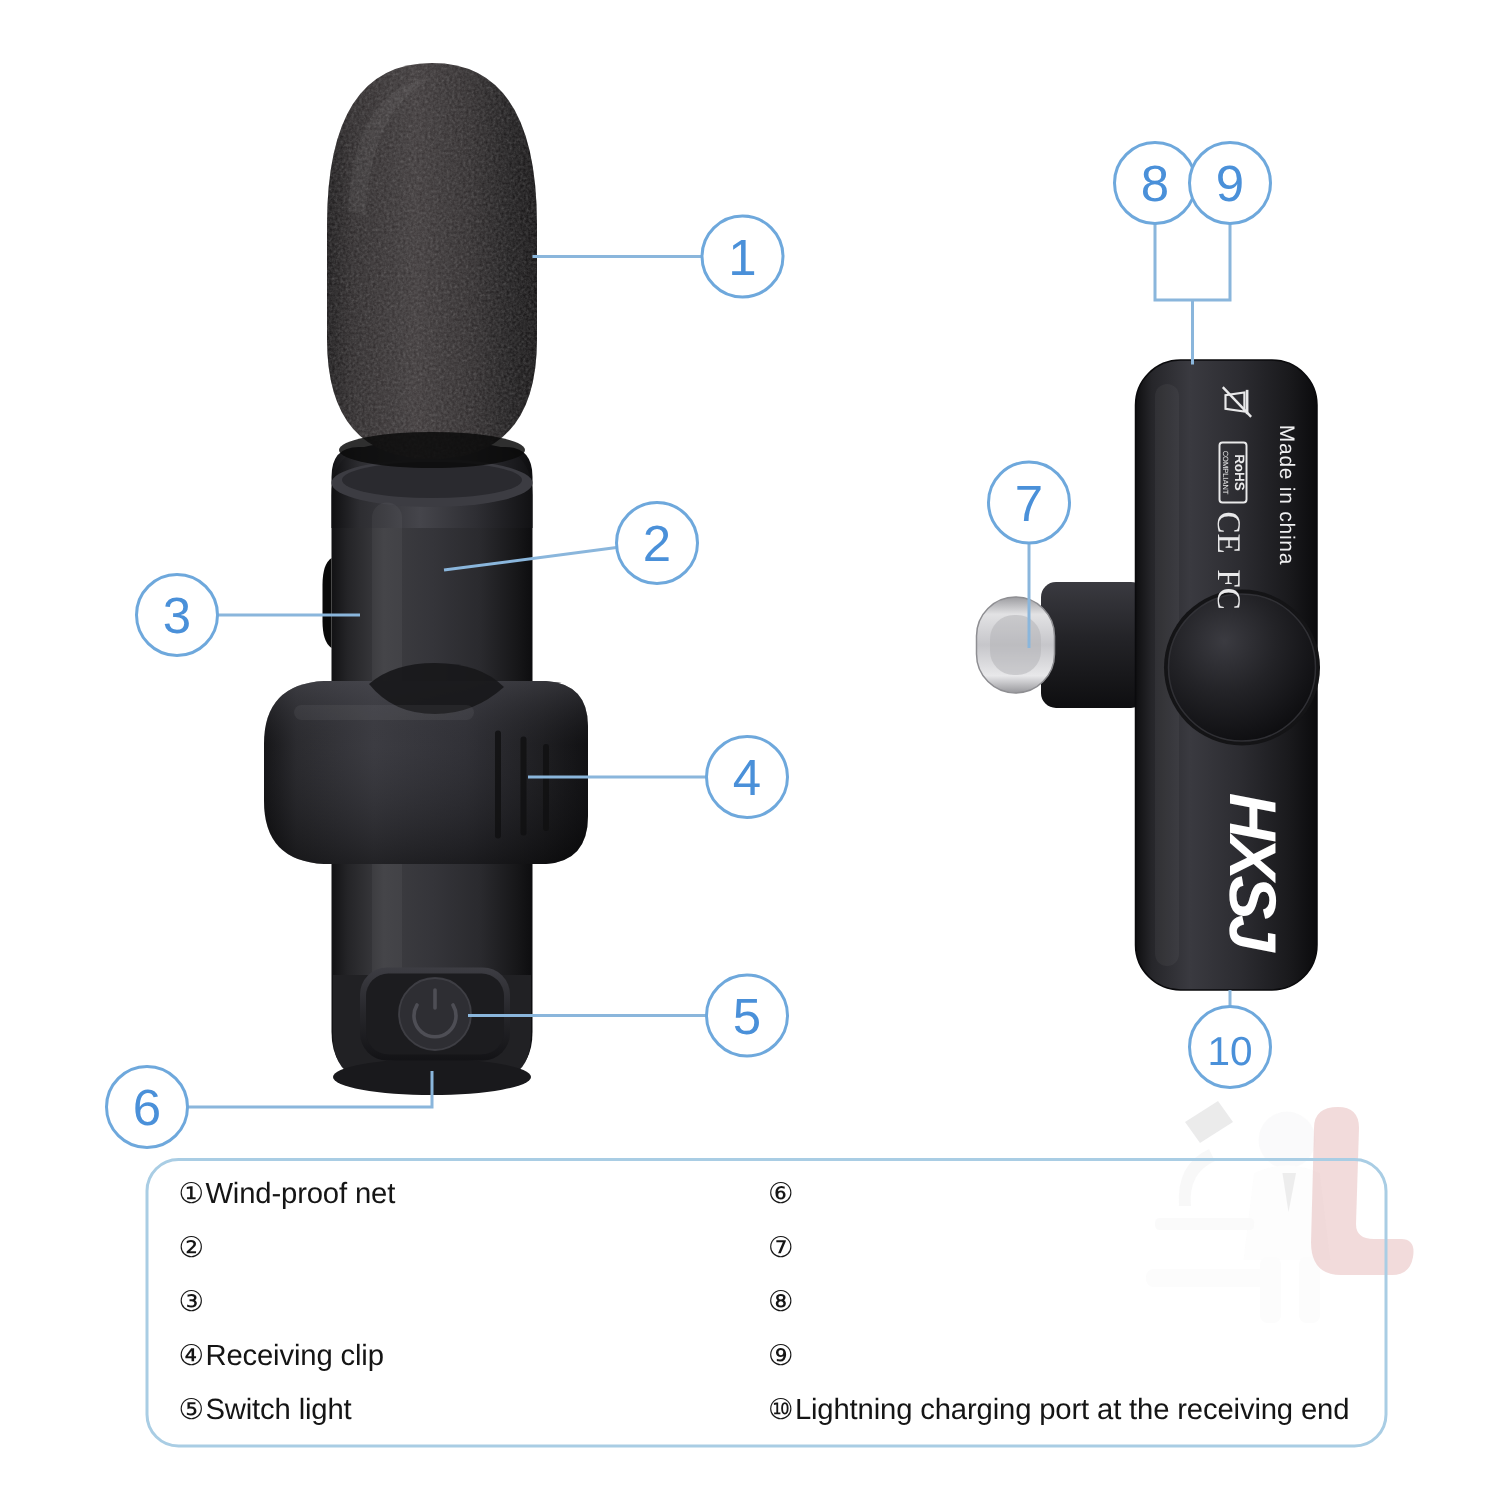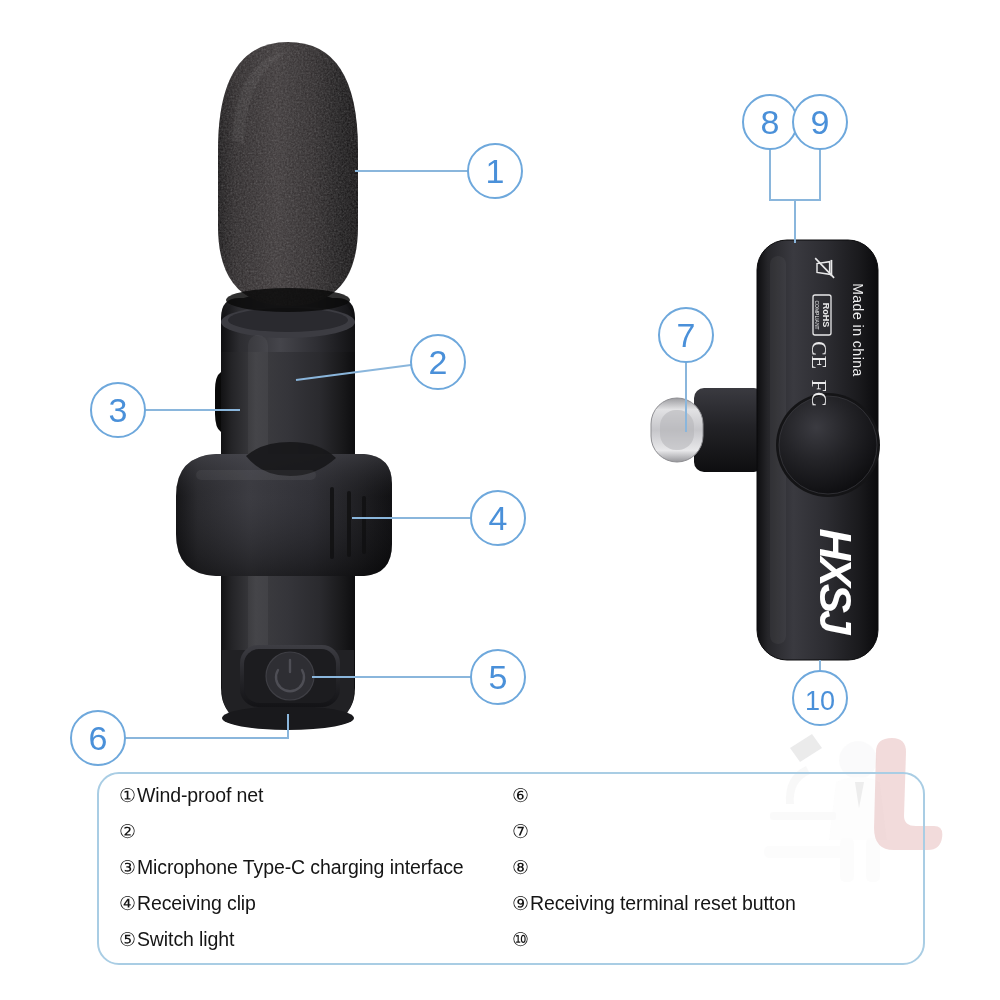--- a/index.html
+++ b/index.html
@@ -339,21 +339,20 @@
     <div class="legend-col" id="legend-col-left">
         <div class="legend-item">
           <span class="legend-num">①</span>
           <span>Wind-proof net</span>
         </div>
         <div class="legend-item">
           <span class="legend-num">②</span>
         </div>
         <div class="legend-item">
           <span class="legend-num">③</span>
-          <span>Microphone Type-C charging interface</span>
         </div>
         <div class="legend-item">
           <span class="legend-num">④</span>
           <span>Receiving clip</span>
         </div>
         <div class="legend-item">
           <span class="legend-num">⑤</span>
           <span>Switch light</span>
         </div>
       </div>
@@ -362,21 +361,21 @@
           <span class="legend-num">⑥</span>
         </div>
         <div class="legend-item">
           <span class="legend-num">⑦</span>
         </div>
         <div class="legend-item">
           <span class="legend-num">⑧</span>
         </div>
         <div class="legend-item">
           <span class="legend-num">⑨</span>
-          <span>Receiving terminal reset button</span>
         </div>
         <div class="legend-item">
           <span class="legend-num">⑩</span>
+          <span>Lightning charging port at the receiving end</span>
         </div>
       </div>
   </div>
 
 </div>
 
 </body></html>

